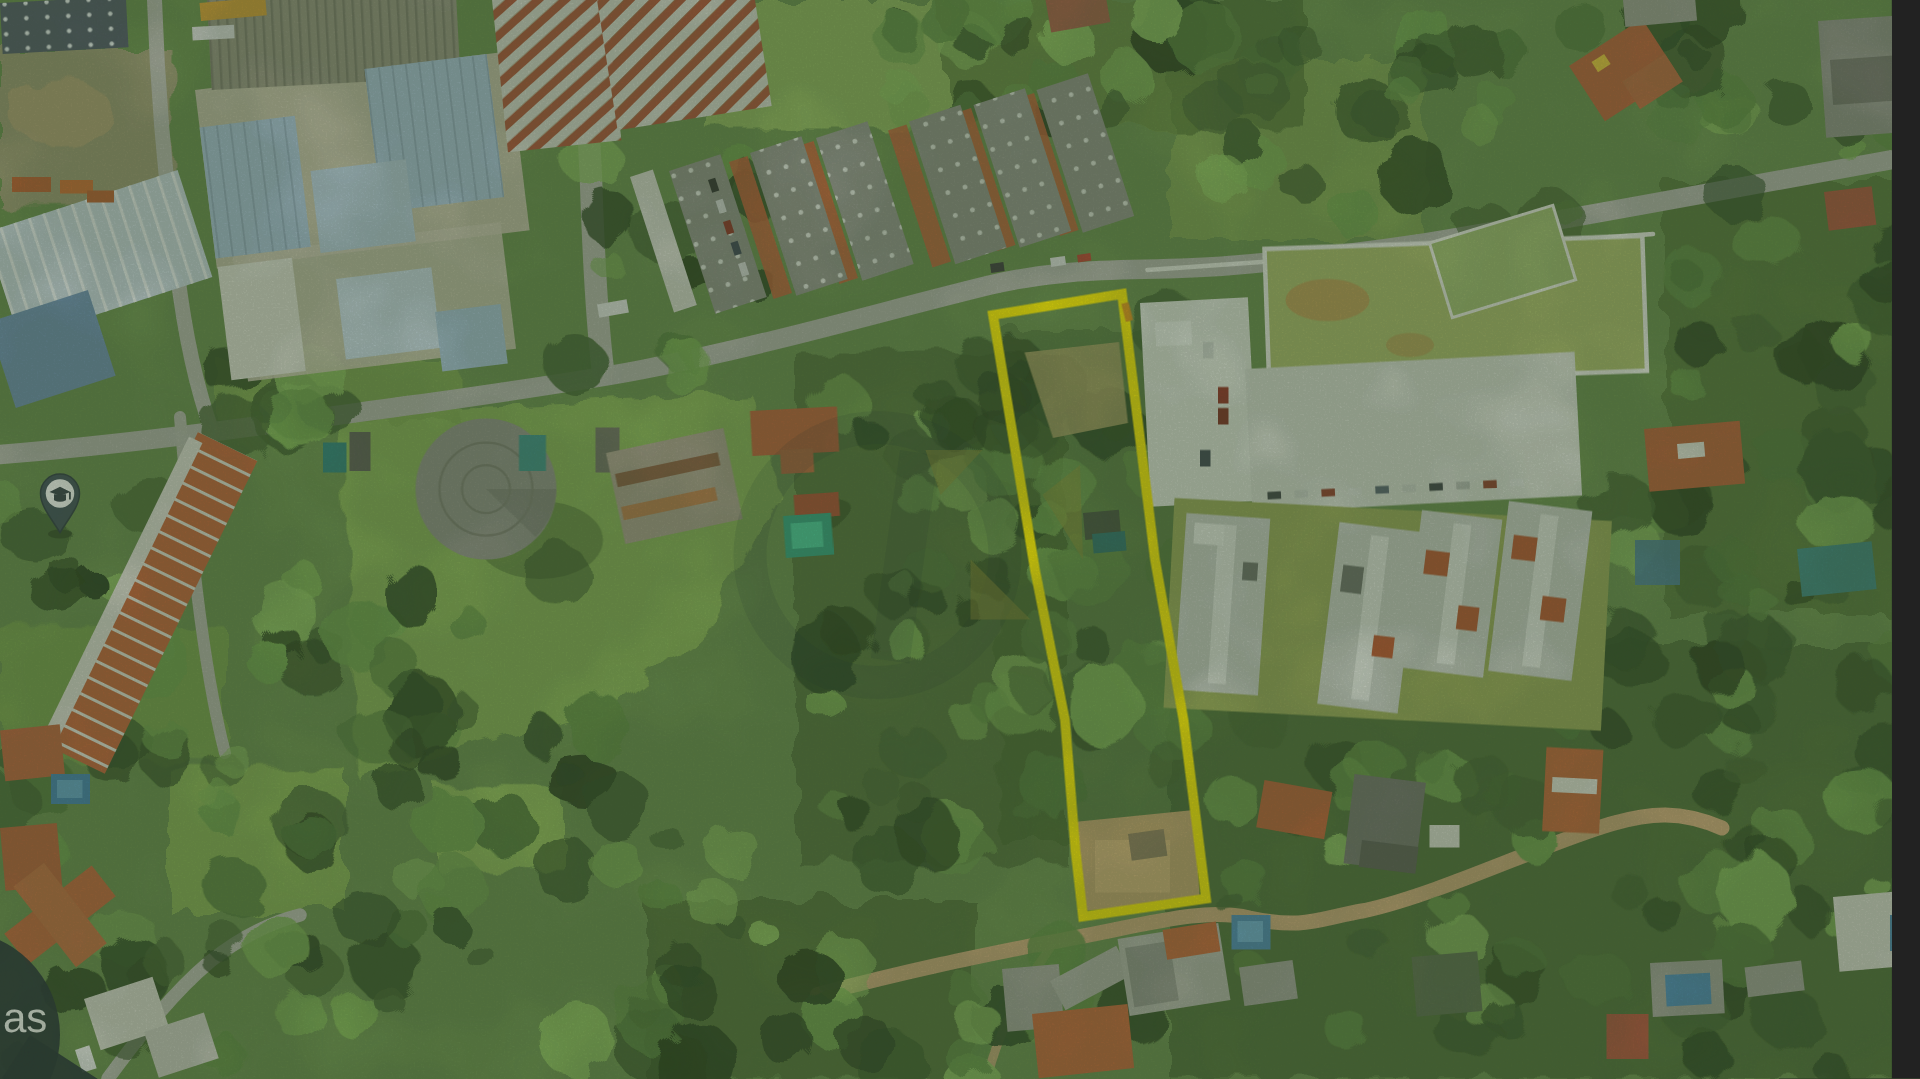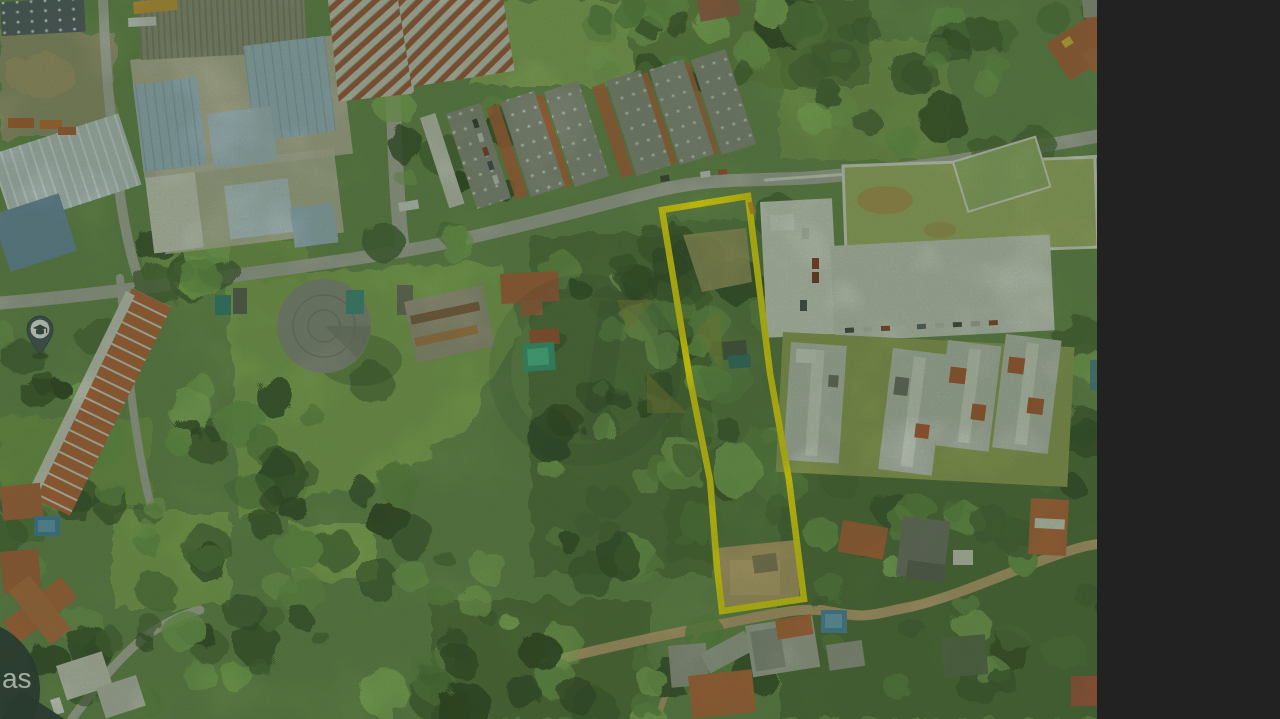--- a/index.html
+++ b/index.html
@@ -1,16 +1,16 @@
 <!DOCTYPE html>
 <html><head>
 <meta charset="utf-8">
 <style>
   html,body{margin:0;padding:0;background:#222;}
-  .stage{position:relative;width:1097px;height:719px;overflow:hidden;background:#66894a;
+  .stage{position:relative;width:1261px;height:719px;overflow:hidden;background:#66894a;
          font-family:"Liberation Sans",sans-serif;}
   .stage svg{position:absolute;left:0;top:0;display:block;}
   text{font-family:"Liberation Sans",sans-serif;}
 </style>
 </head>
 <body>
 
 <div class="stage">
 <svg width="1280" height="719" viewBox="0 0 1280 719">
   <defs>

